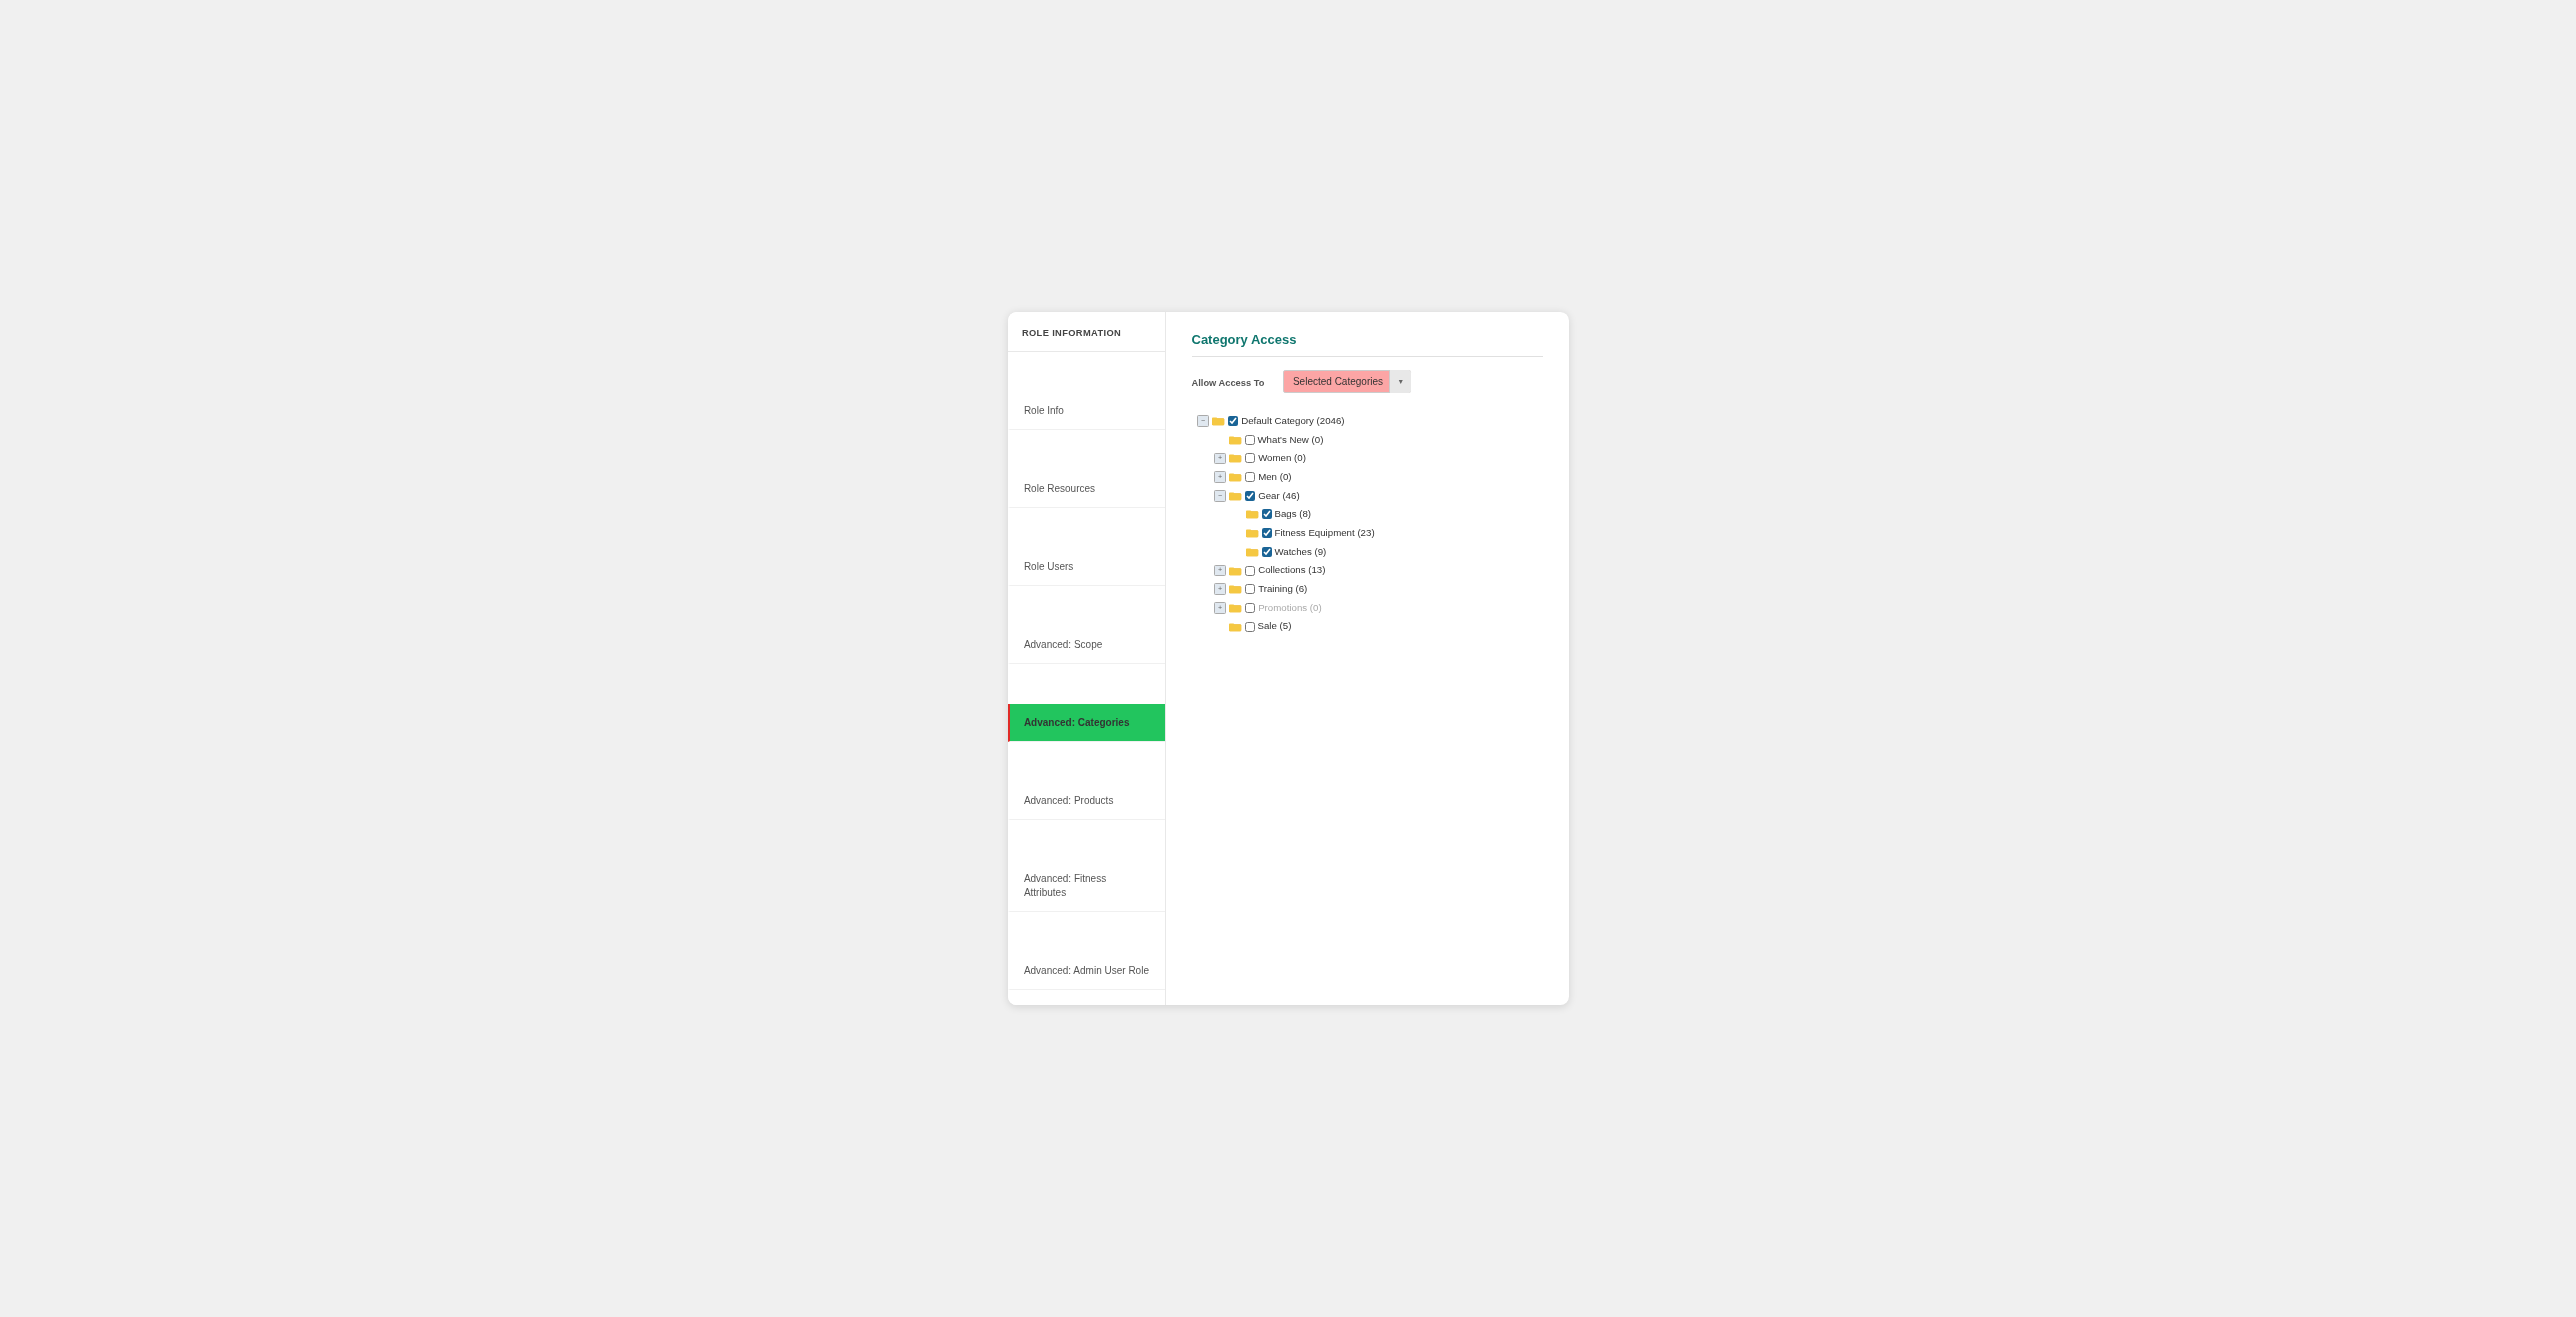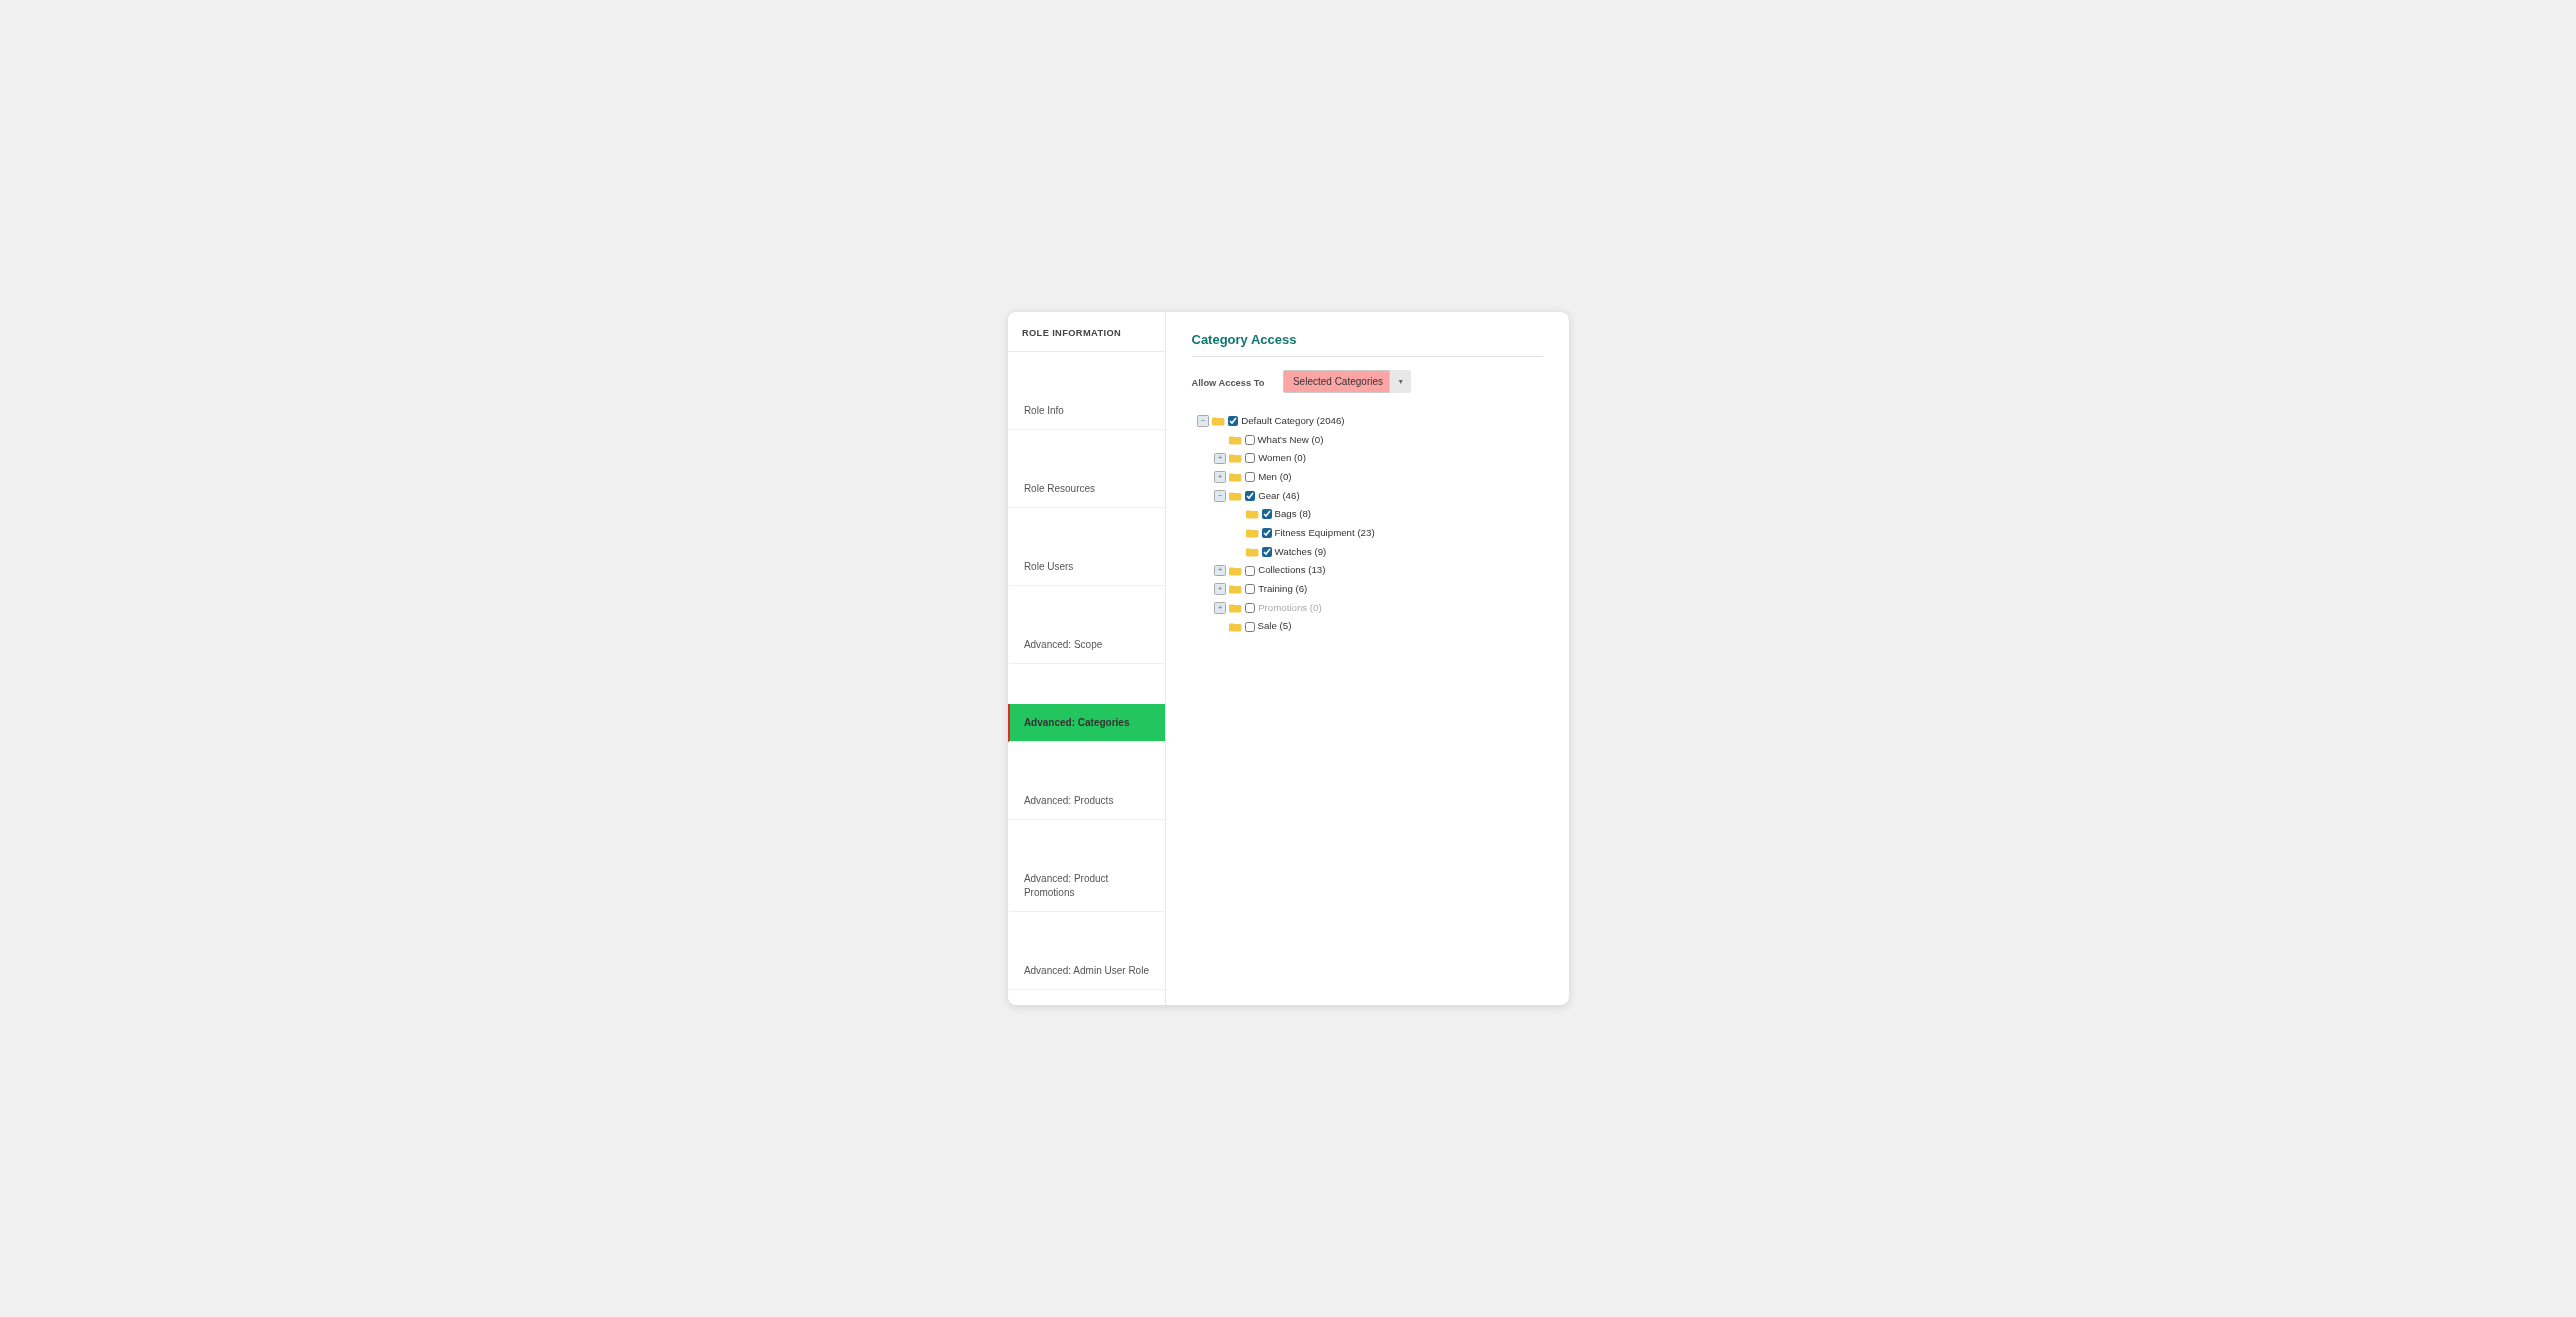--- a/index.html
+++ b/index.html
@@ -190,21 +190,21 @@
 
     <nav class="sidebar">
       <div class="sidebar-header">ROLE INFORMATION</div>
       <div id="sidebar-items-container">
           <div class="sidebar-item">Role Info</div>
           <div class="sidebar-item">Role Resources</div>
           <div class="sidebar-item">Role Users</div>
           <div class="sidebar-item">Advanced: Scope</div>
           <div class="sidebar-item active">Advanced: Categories</div>
           <div class="sidebar-item">Advanced: Products</div>
-          <div class="sidebar-item">Advanced: Product Promotions</div>
+          <div class="sidebar-item">Advanced: Fitness Attributes</div>
           <div class="sidebar-item">Advanced: Admin User Role</div>
         </div>
     </nav>
 
     <div class="main-content">
       <div class="section-title">Category Access</div>
       <div class="form-row">
         <div class="form-label">Allow Access To</div>
         <div class="select-wrapper">
           <select class="access-select" id="access-select">

